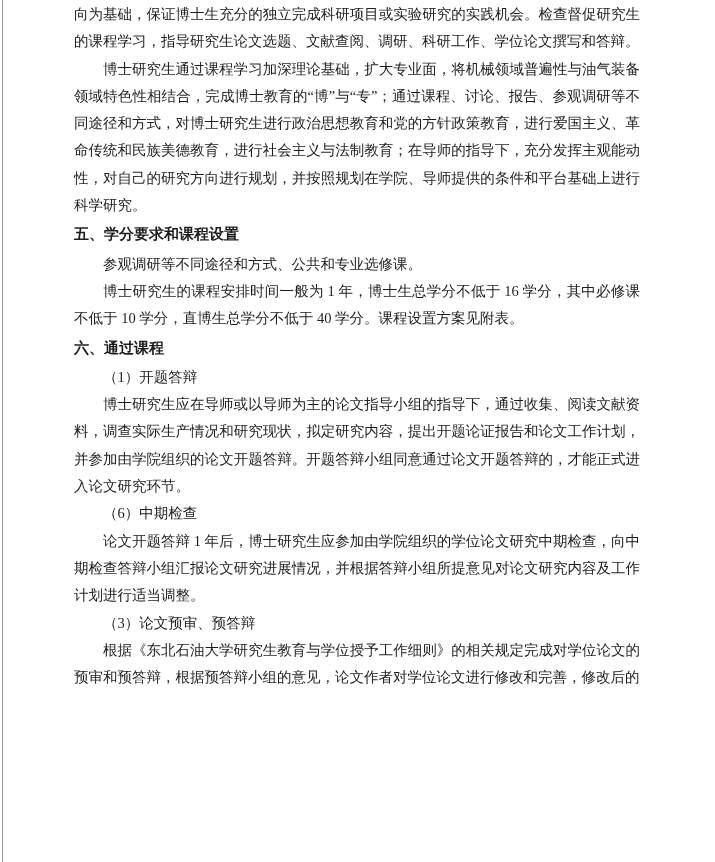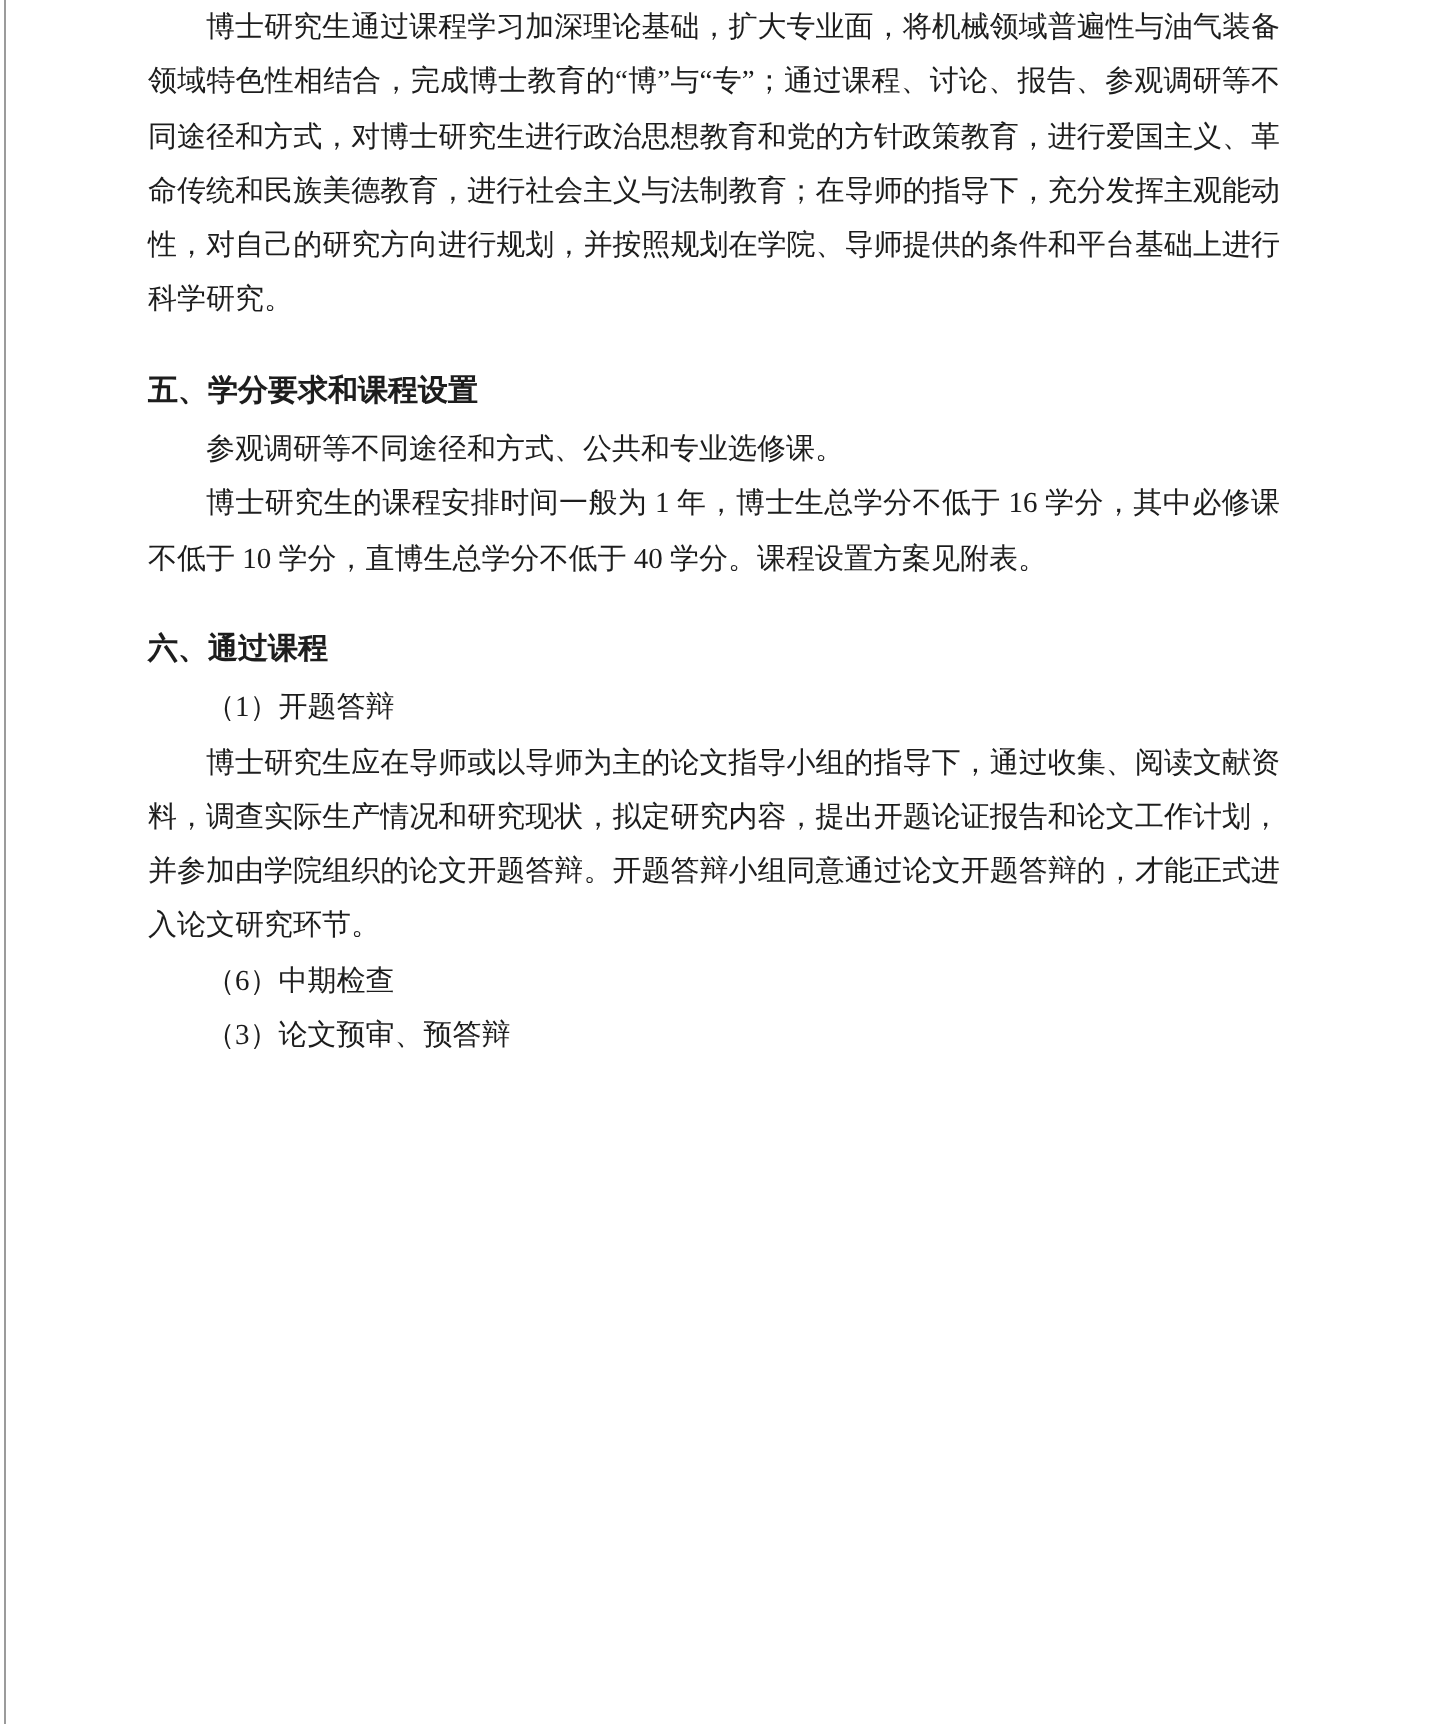--- a/index.html
+++ b/index.html
@@ -35,33 +35,36 @@
   .content p {
     margin: 0;
     padding: 0;
   }
   .content p.indent {
     text-indent: 2em;
   }
   .content h2.sec {
     font-size: 15px;
     font-weight: 700;
-    margin: 18px 0 2px 0;
+    margin: 2px 0 2px 0;
     line-height: 27.3px;
     color: #1d1d1d;
   }
 </style>
 </head>
 <body style="background: rgb(255, 255, 255);">
 
 <div class="page-edge" style="background: rgb(155, 155, 155);"></div>
 
 <div class="content" id="doc-content" style="color: rgb(29, 29, 29);">
+    <p class="">向为基础，保证博士生充分的独立完成科研项目或实验研究的实践机会。检查督促研究生的课程学习，指导研究生论文选题、文献查阅、调研、科研工作、学位论文撰写和答辩。</p>
     <p class="indent">博士研究生通过课程学习加深理论基础，扩大专业面，将机械领域普遍性与油气装备领域特色性相结合，完成博士教育的“博”与“专”；通过课程、讨论、报告、参观调研等不同途径和方式，对博士研究生进行政治思想教育和党的方针政策教育，进行爱国主义、革命传统和民族美德教育，进行社会主义与法制教育；在导师的指导下，充分发挥主观能动性，对自己的研究方向进行规划，并按照规划在学院、导师提供的条件和平台基础上进行科学研究。</p>
     <h2 class="sec">五、学分要求和课程设置</h2>
     <p class="indent">参观调研等不同途径和方式、公共和专业选修课。</p>
     <p class="indent">博士研究生的课程安排时间一般为 1 年，博士生总学分不低于 16 学分，其中必修课不低于 10 学分，直博生总学分不低于 40 学分。课程设置方案见附表。</p>
     <h2 class="sec">六、通过课程</h2>
     <p class="indent">（1）开题答辩</p>
     <p class="indent">博士研究生应在导师或以导师为主的论文指导小组的指导下，通过收集、阅读文献资料，调查实际生产情况和研究现状，拟定研究内容，提出开题论证报告和论文工作计划，并参加由学院组织的论文开题答辩。开题答辩小组同意通过论文开题答辩的，才能正式进入论文研究环节。</p>
     <p class="indent">（6）中期检查</p>
+    <p class="indent">论文开题答辩 1 年后，博士研究生应参加由学院组织的学位论文研究中期检查，向中期检查答辩小组汇报论文研究进展情况，并根据答辩小组所提意见对论文研究内容及工作计划进行适当调整。</p>
     <p class="indent">（3）论文预审、预答辩</p>
+    <p class="indent">根据《东北石油大学研究生教育与学位授予工作细则》的相关规定完成对学位论文的预审和预答辩，根据预答辩小组的意见，论文作者对学位论文进行修改和完善，修改后的</p>
   </div>
 
 </body></html>

